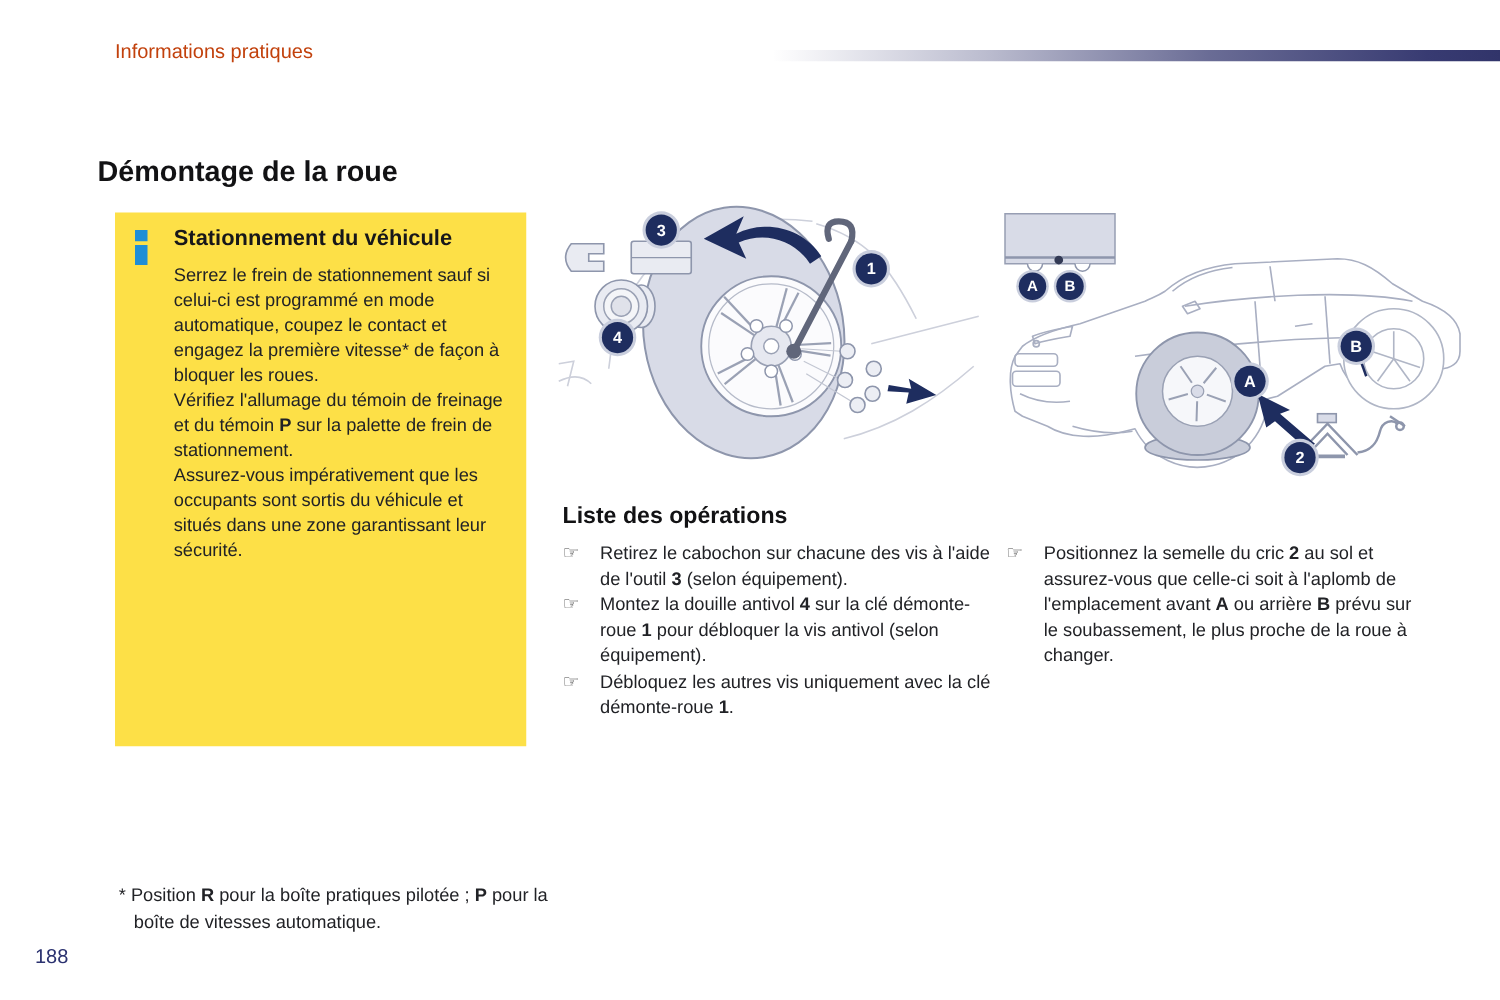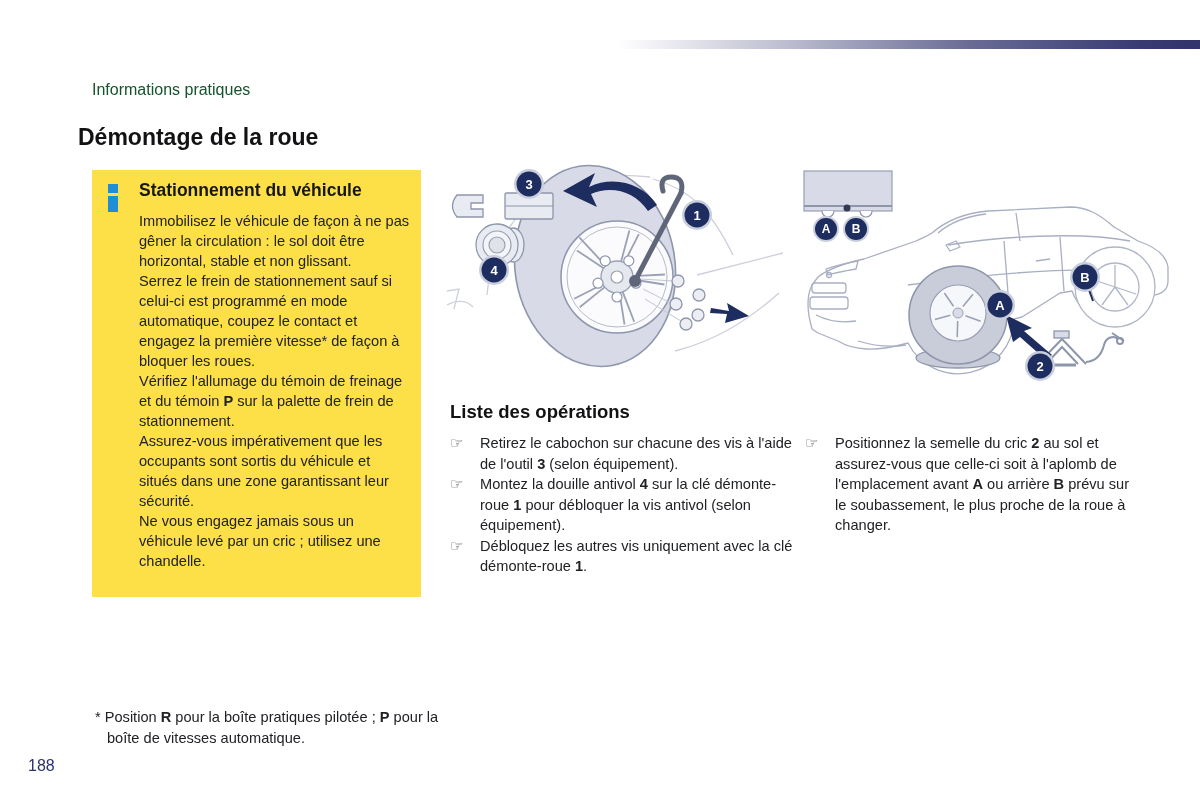--- a/index.html
+++ b/index.html
@@ -1,21 +1,21 @@
 <!DOCTYPE html>
 <html><head>
 <meta charset="utf-8">
 <style>
   html,body{margin:0;padding:0;}
   body{
     width:1200px;height:800px;position:relative;background:#ffffff;
     font-family:"Liberation Sans", sans-serif;color:#212226;overflow:hidden;
   }
   .abs{position:absolute;}
-  #section-header{left:92px;top:33px;font-size:16px;color:#14532d;margin-top:48px;}
+  #section-header{left:92px;top:33px;font-size:16px;color:#c2410c;}
   #top-bar{left:618px;top:40px;width:582px;height:9px;
     background:linear-gradient(90deg, rgba(56,59,114,0) 0%, rgba(56,59,114,0.35) 30%, rgba(56,59,114,0.75) 60%, #383b72 90%, #31346a 100%);}
   #page-title{left:78px;top:124px;font-size:23px;font-weight:bold;color:#121214;}
   #info-box{left:92px;top:170px;width:329px;height:427px;background:#fde047;}
   #info-icon{position:absolute;left:16px;top:14px;width:10px;height:28px;}
   #info-icon .dot{position:absolute;left:0;top:0;width:10px;height:9px;background:#1f8ed6;}
   #info-icon .bar{position:absolute;left:0;top:12px;width:10px;height:16px;background:#1f8ed6;}
   #info-heading{position:absolute;left:47px;top:10px;font-size:17.5px;font-weight:bold;color:#17171a;}
   #info-paragraphs{position:absolute;left:47px;top:41px;width:272px;font-size:14.6px;line-height:20px;color:#212226;}
   #info-paragraphs p{margin:0;}
@@ -37,25 +37,23 @@
 <div class="abs" id="top-bar"></div>
 <div class="abs" id="page-title">Démontage de la roue</div>
 
 <div class="abs" id="info-box">
   <div id="info-icon">
     <div class="dot"></div>
       <div class="bar"></div>
   </div>
   <div id="info-heading">Stationnement du véhicule</div>
   <div id="info-paragraphs">
-    <p><span>Immobilisez le véhicule de façon à ne pas gêner la circulation : le sol doit être horizontal, stable et non glissant.</span></p>
     <p><span>Serrez le frein de stationnement sauf si celui-ci est programmé en mode automatique, coupez le contact et engagez la première vitesse* de façon à bloquer les roues.</span></p>
     <p><span>Vérifiez l'allumage du témoin de freinage et du témoin </span><b>P</b><span> sur la palette de frein de stationnement.</span></p>
     <p><span>Assurez-vous impérativement que les occupants sont sortis du véhicule et situés dans une zone garantissant leur sécurité.</span></p>
-    <p><span>Ne vous engagez jamais sous un véhicule levé par un cric ; utilisez une chandelle.</span></p>
   </div>
 </div>
 
 <svg class="abs" style="left:445px;top:163px;" width="340" height="232" viewBox="0 0 340 232">
   <g stroke="#cdd0db" stroke-width="1.3" fill="none">
     <path d="M42,132 C50,40 120,4 205,14"></path>
     <path d="M208,16 C250,28 268,52 288,92"></path>
     <path d="M252,112 L338,90"></path>
     <path d="M230,188 C270,178 302,158 334,130"></path>
     <path d="M2,142 q16,-8 26,2"></path>

